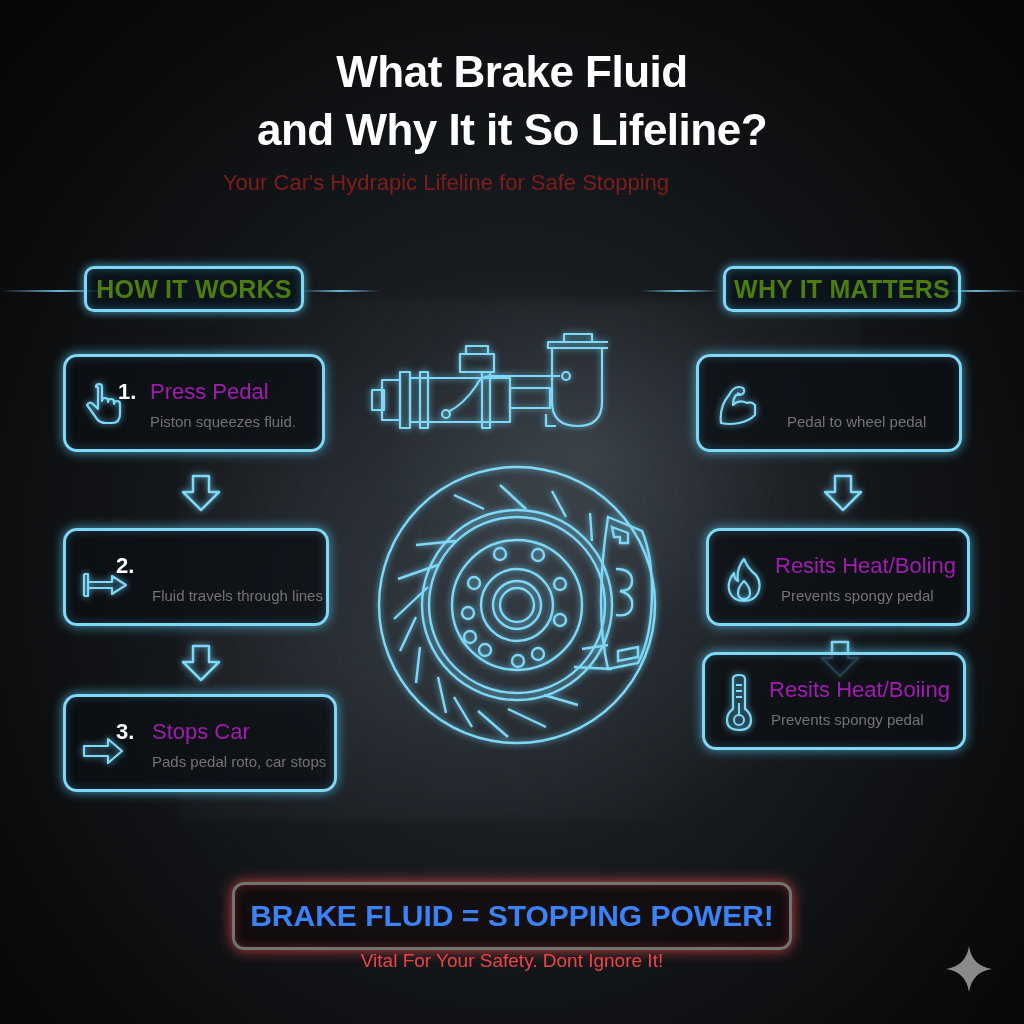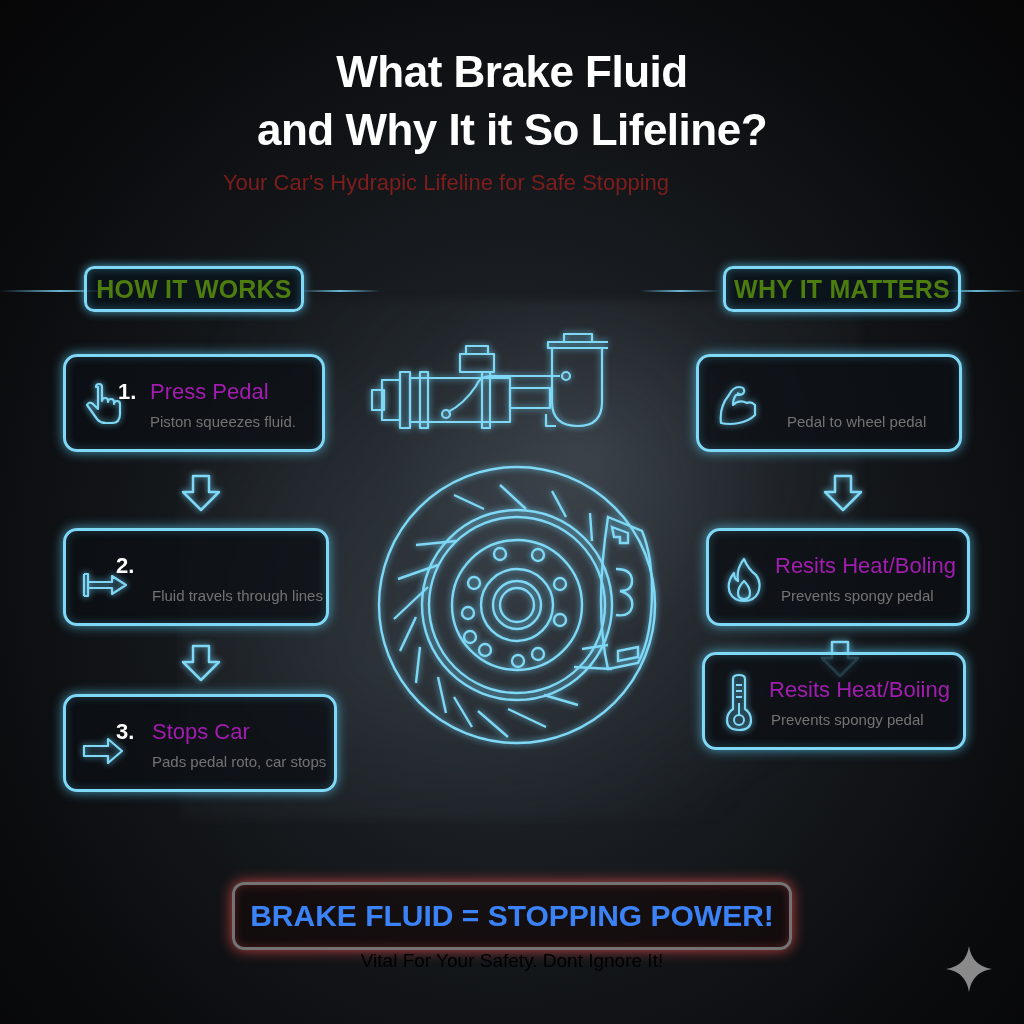--- a/index.html
+++ b/index.html
@@ -52,21 +52,21 @@
   .arrow-down { position:absolute; width:44px; height:40px; }
   .cta {
     position:absolute; left:232px; top:865px; width:560px; height:68px; box-sizing:border-box;
     border:3px solid #737373; border-radius:12px;
     box-shadow: 0 0 14px rgba(240,80,80,0.8), inset 0 0 10px rgba(240,80,80,0.3);
     background: rgba(20,8,8,0.6);
     text-align:center; line-height:62px; font-weight:bold; font-size:30px; color:#3b82f6;margin-top:17px;
   }
   .tagline {
     position:absolute; top:950px; left:0; width:1024px; text-align:center;
-    font-size:19px; color:#000000;
+    font-size:19px; color:#ef4444;
   }
   .sparkle { position:absolute; left:944px; top:944px; width:50px; height:50px; }
   .illus { position:absolute; }
   .glow { filter: drop-shadow(0 0 3px rgba(110,210,245,0.9)); }
 </style>
 </head>
 <body>
 
 <div class="engine-bg"></div>
 

